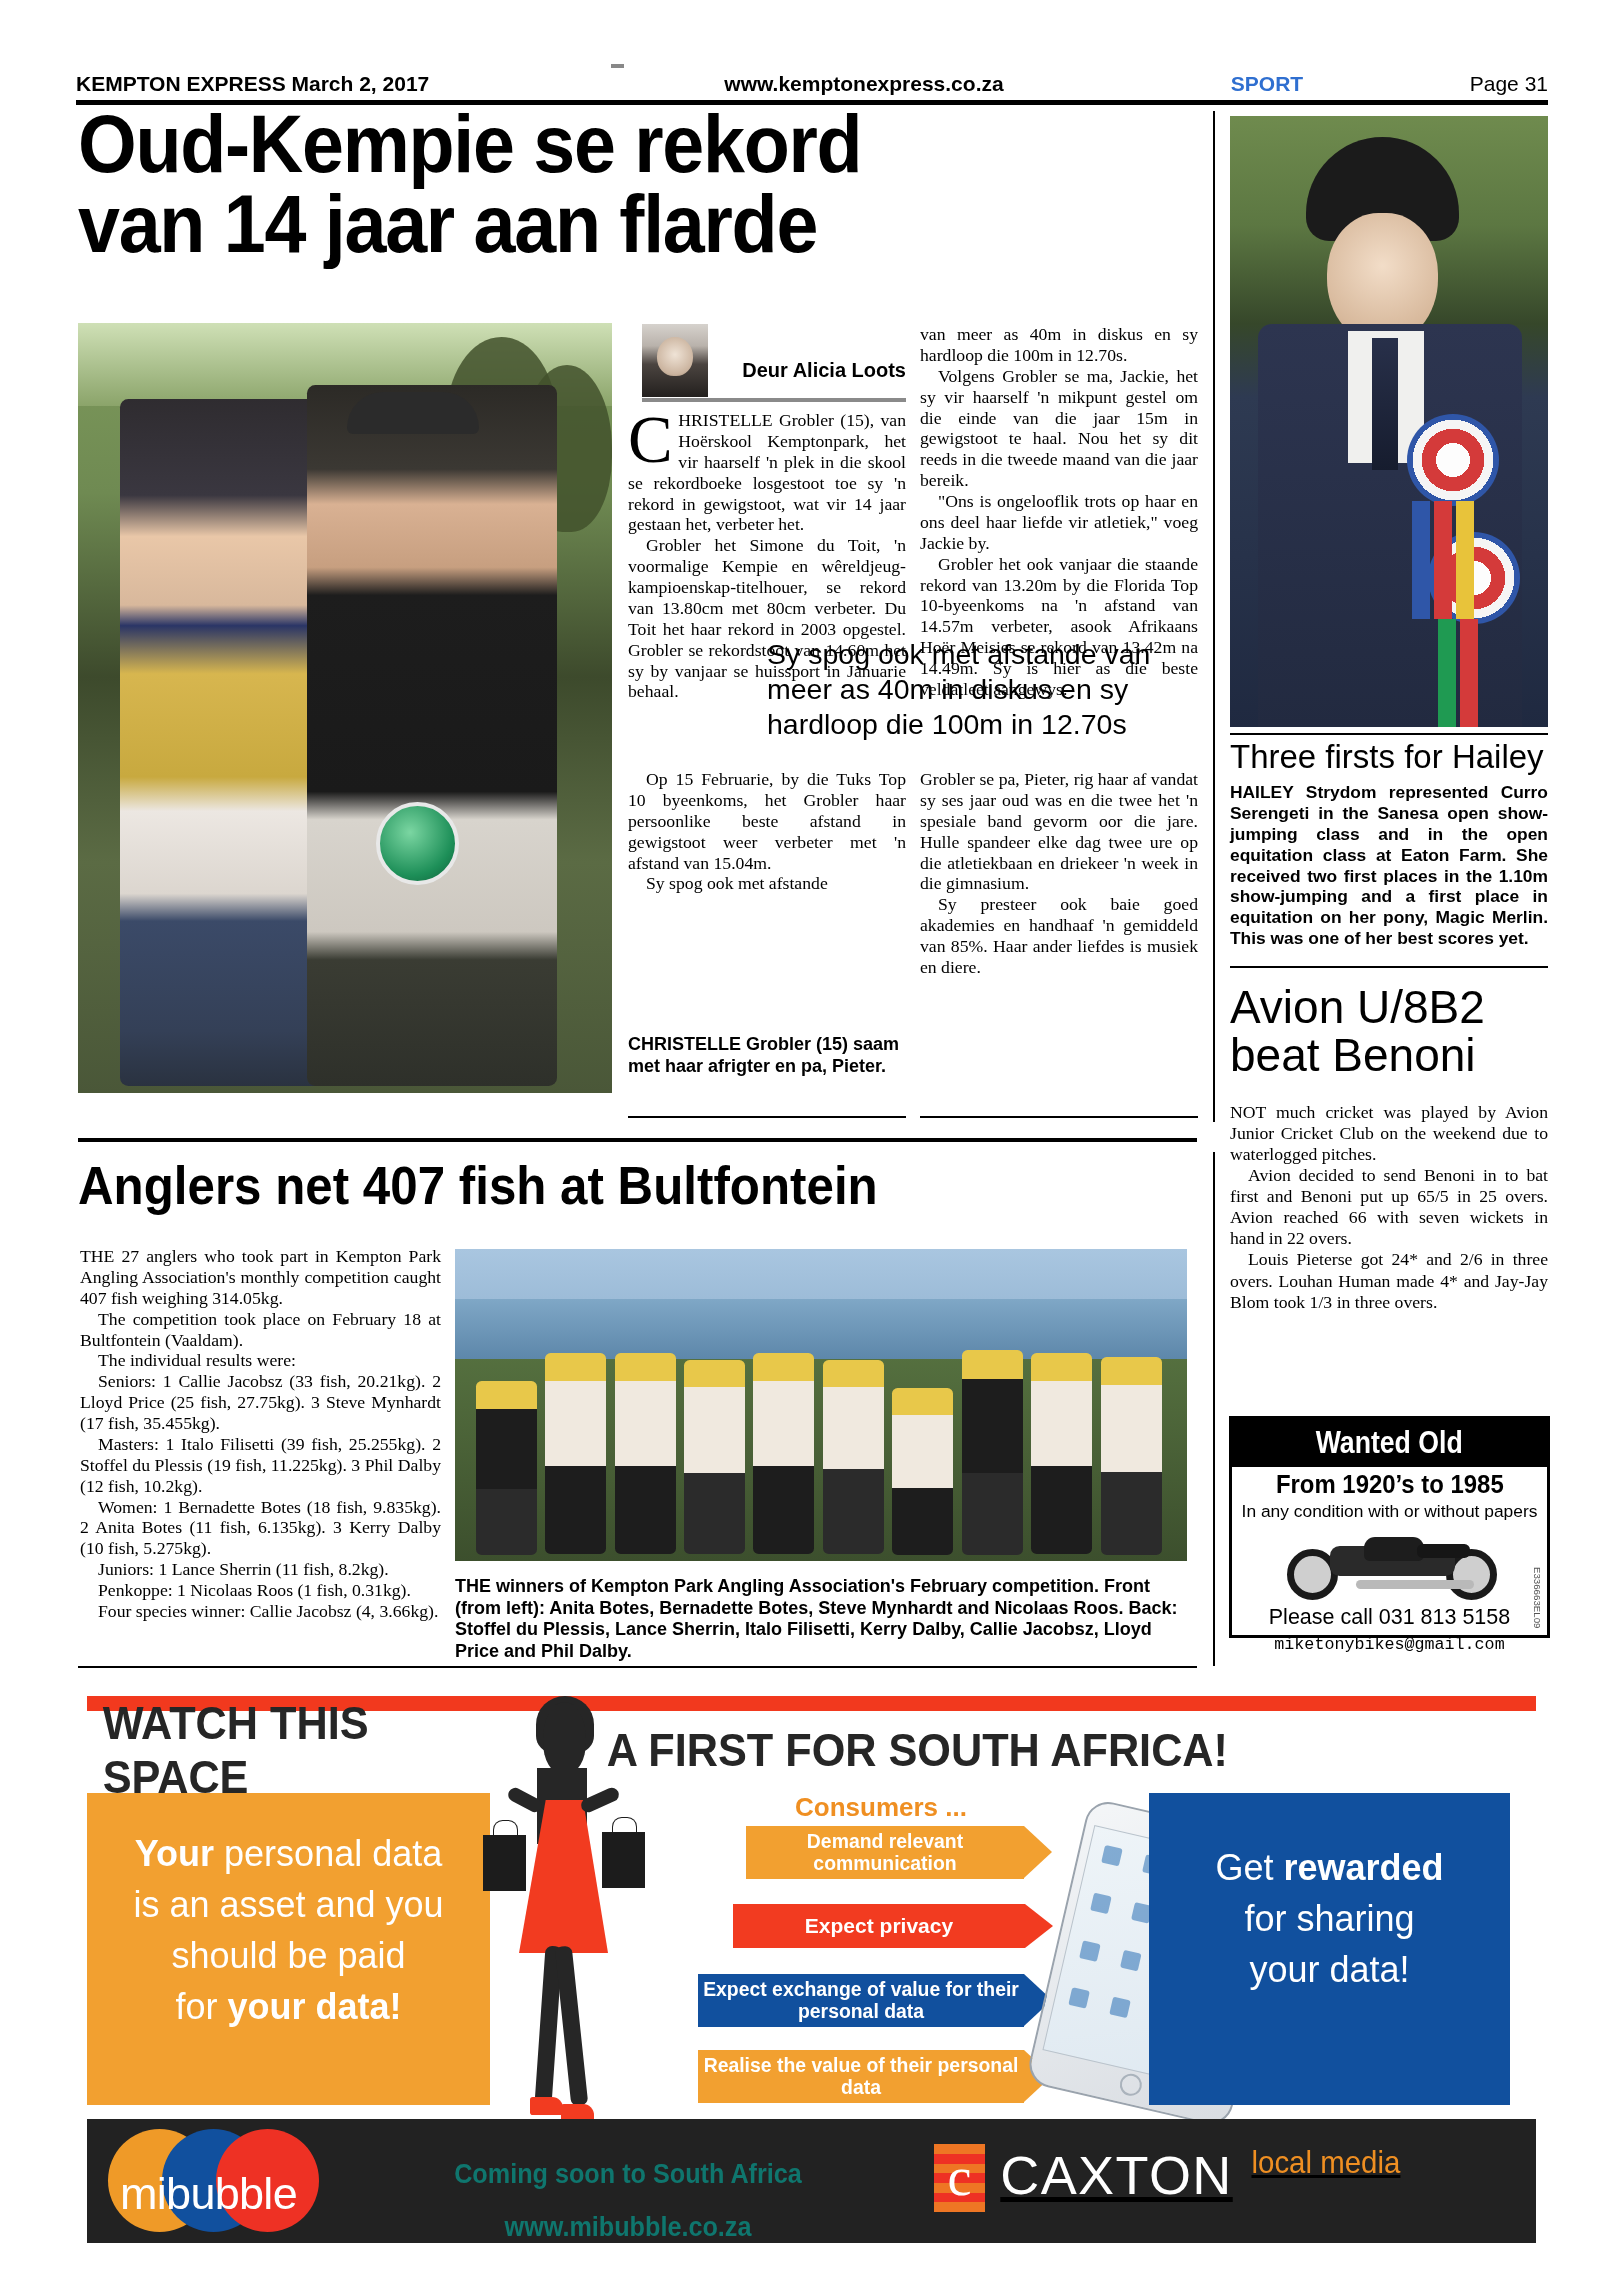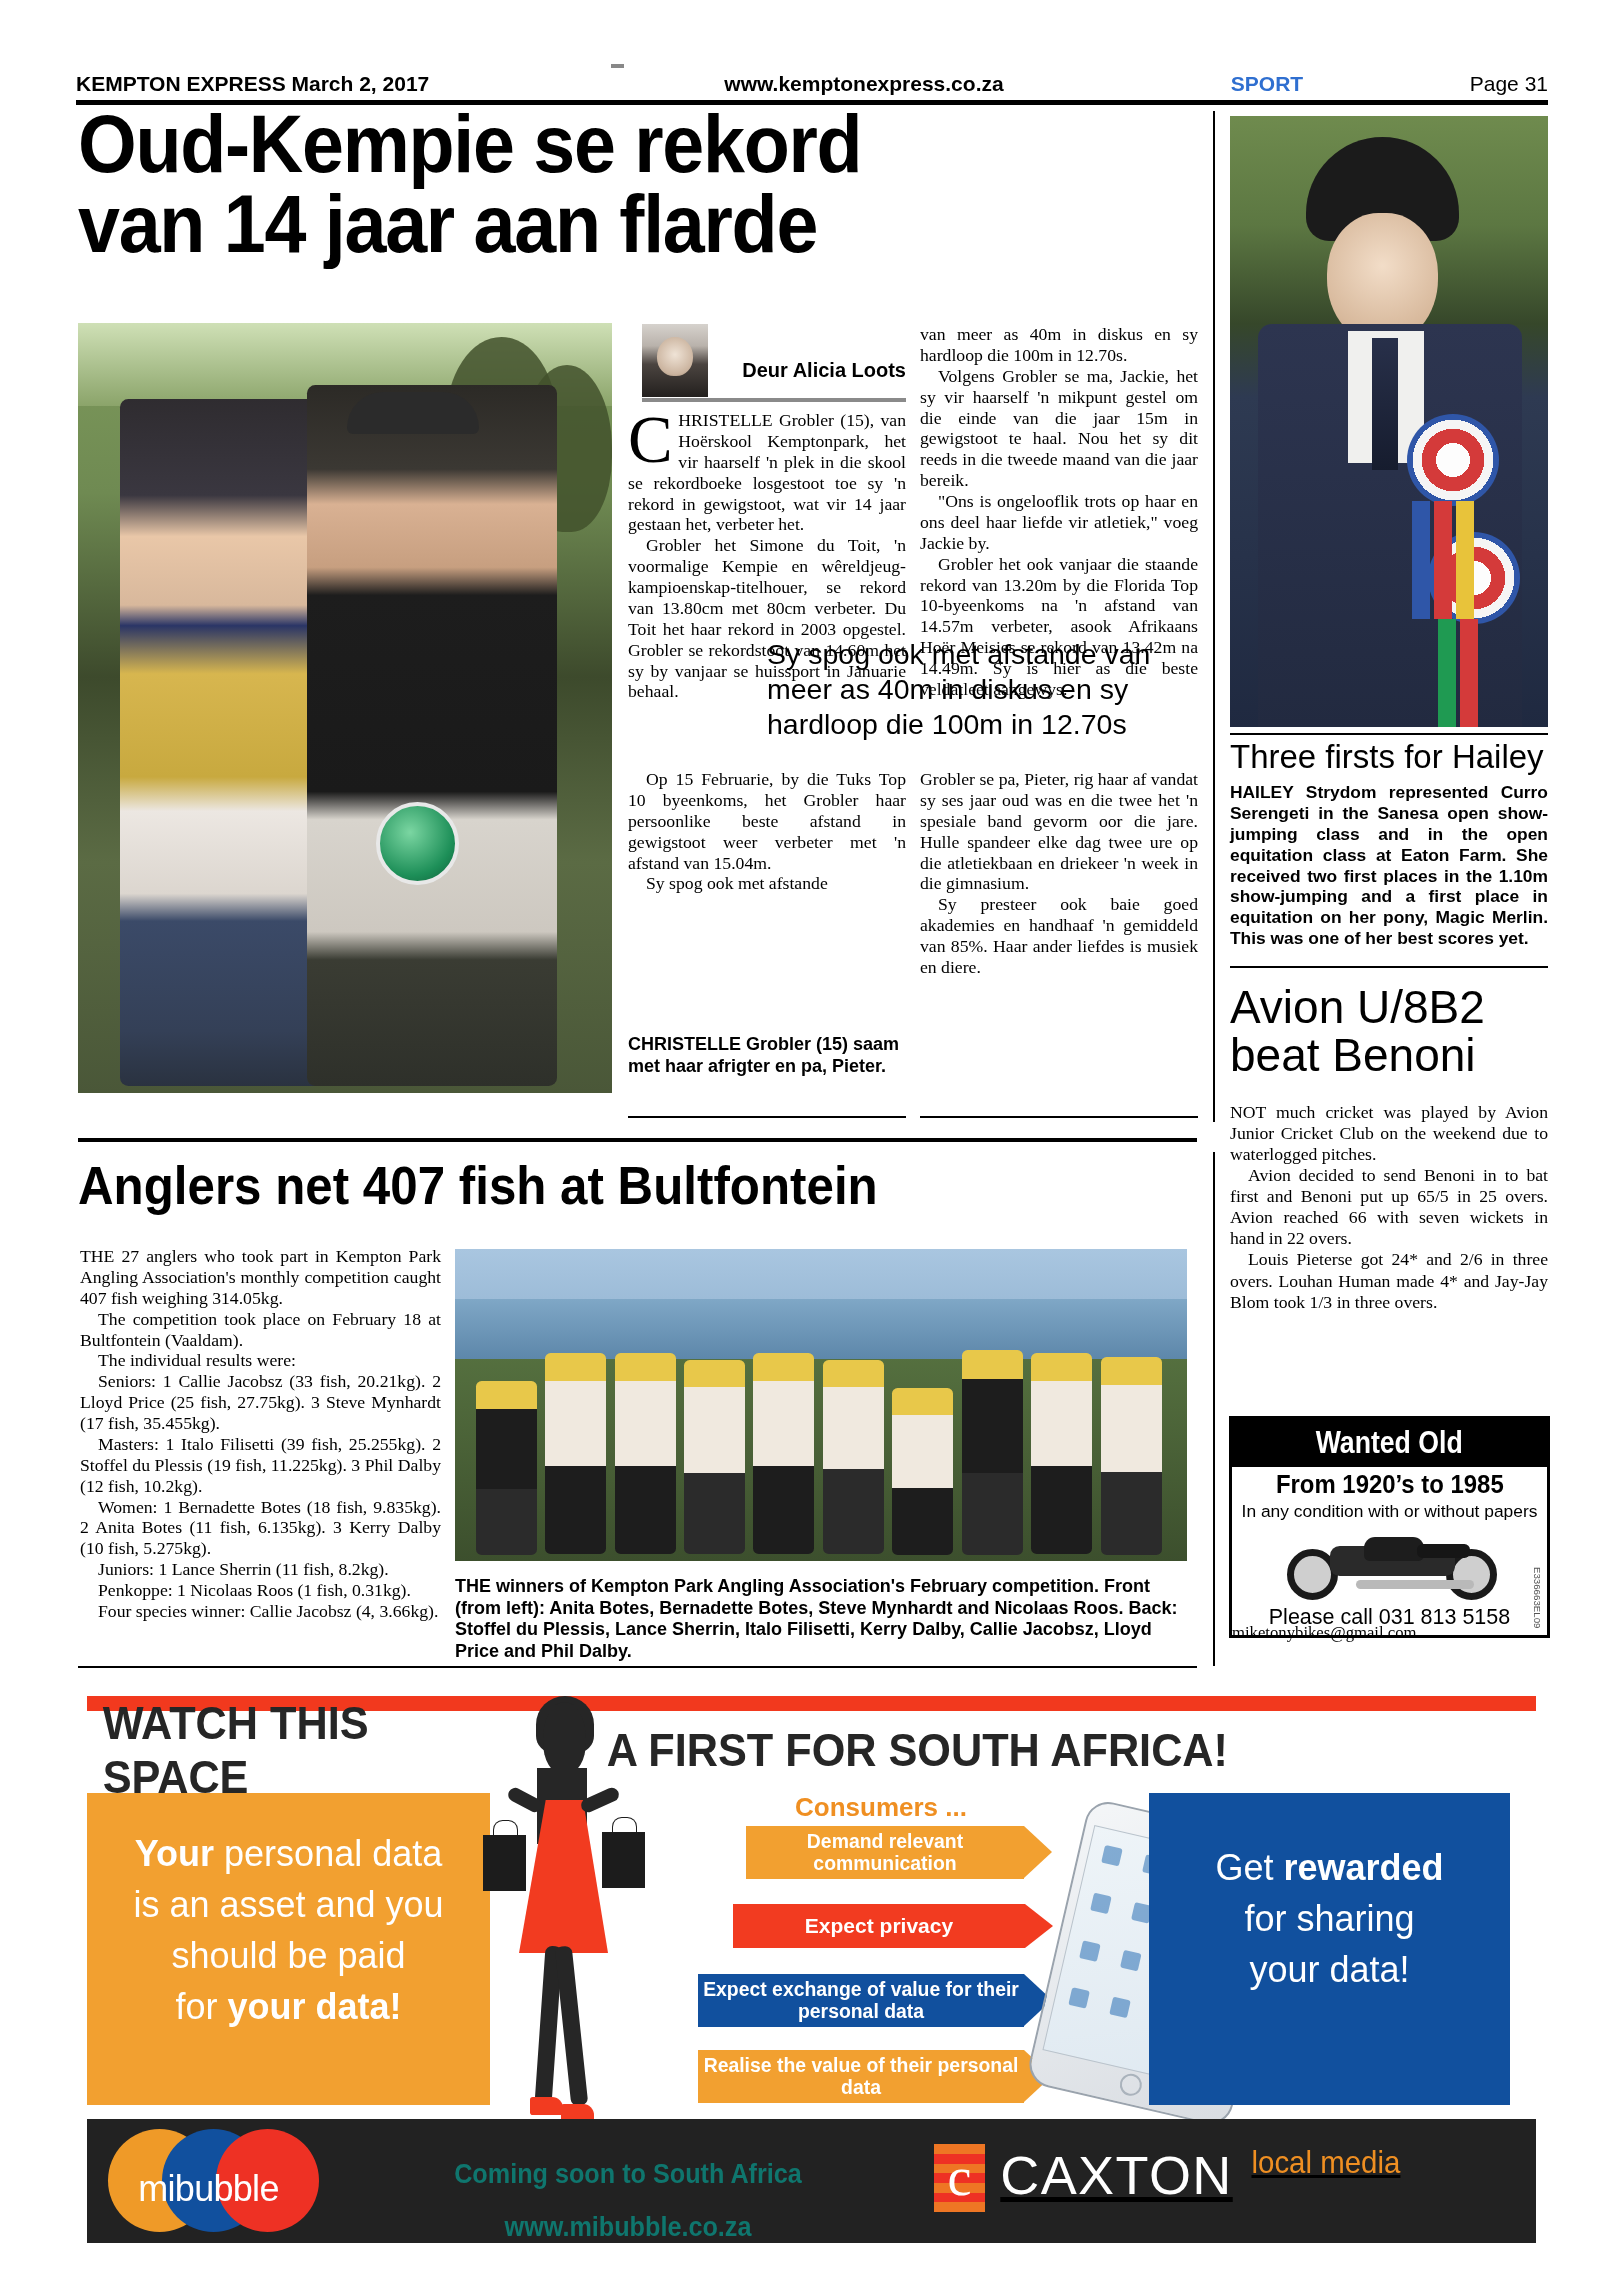--- a/index.html
+++ b/index.html
@@ -194,22 +194,22 @@
   .mi-body { position:absolute; left:49px; bottom:25px; width:125px; height:30.5px;
     background:#2a2a2a; border-radius:9.7px; }
   .mi-tank { position:absolute; left:83px; bottom:40px; width:60px; height:23.6px;
     background:#1d1d1d; border-radius:11px 11px 5.6px 5.6px; }
   .mi-seat { position:absolute; left:136px; bottom:43px; width:53px; height:14px;
     background:#161616; border-radius:5.6px; }
   .mi-pipe { position:absolute; left:75px; bottom:12.5px; width:118px; height:8.3px;
     background:#b9b9b9; border-radius:5.6px; }
   .moto-call { position:absolute; left:0; top:186px; width:100%;
     font-family:"Liberation Sans", sans-serif; font-size:21.5px; text-align:center; }
-  .moto-mail { position:absolute; left:0; top:204px; width:100%;
-    font-family:Liberation Serif, serif; font-size:16.7px; text-align:left; }
+  .moto-mail { position:absolute; left:0; top:216px; width:100%;
+    font-family:Liberation Mono, monospace; font-size:16.7px; text-align:center; }
   .moto-code { position:absolute; right:4.2px; bottom:7px;
     font-family:"Liberation Sans", sans-serif; font-size:9.7px;
     writing-mode:vertical-rl; color:#555; }
 
   
   .bad { position:absolute; left:87px; top:1696px; width:1449px; height:548px; background:#fff; }
   .bad-redbar { position:absolute; left:0; top:0; width:100%; height:15.3px; background:#f2391e; }
   .bad-headline {
     position:absolute; left:0; top:25px; width:100%; height:58px;
     display:flex; align-items:center;
@@ -292,21 +292,21 @@
     border:1.4px solid #1c1c1c; border-bottom:none; border-radius:9.7px 9.7px 0 0; }
 
   .bad-footer { position:absolute; left:0; top:423px; width:100%; height:124px; background:#222222; }
   .mibubble { position:absolute; left:21px; top:429px; width:201px; height:111px; }
   .mb-c { position:absolute; top:4.2px; width:103px; height:103px; border-radius:50%; }
   .mb-o { left:0; background:#ef9a28; }
   .mb-b { left:54px; background:#11509e; }
   .mb-r { left:108px; background:#ee3124; }
   .mb-word {
     position:absolute; left:0; top:43px; width:201px; text-align:center;
-    font-family:"Liberation Sans", sans-serif; font-size:36px; color:#fff;
+    font-family:"Liberation Sans", sans-serif; font-size:45px; color:#fff;
     letter-spacing:-0.7px;
   }
   .mb-coming {
     position:absolute; left:298px; top:451px; width:486px; text-align:center;
     font-family:"Liberation Sans", sans-serif; font-weight:bold; color:#0f766e;
     font-size:28px; line-height:1.9;
   }
   .mb-coming span { display:block; transform:scaleX(0.9); }
   .caxton { position:absolute; left:847px; top:448px; width:528px; height:76px;
     display:flex; align-items:flex-start;text-decoration:underline; }

